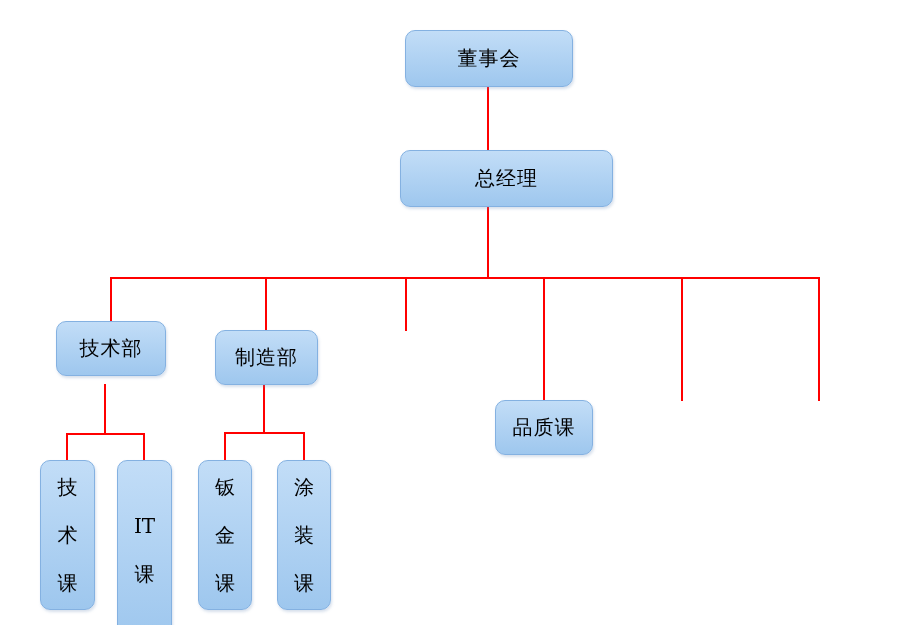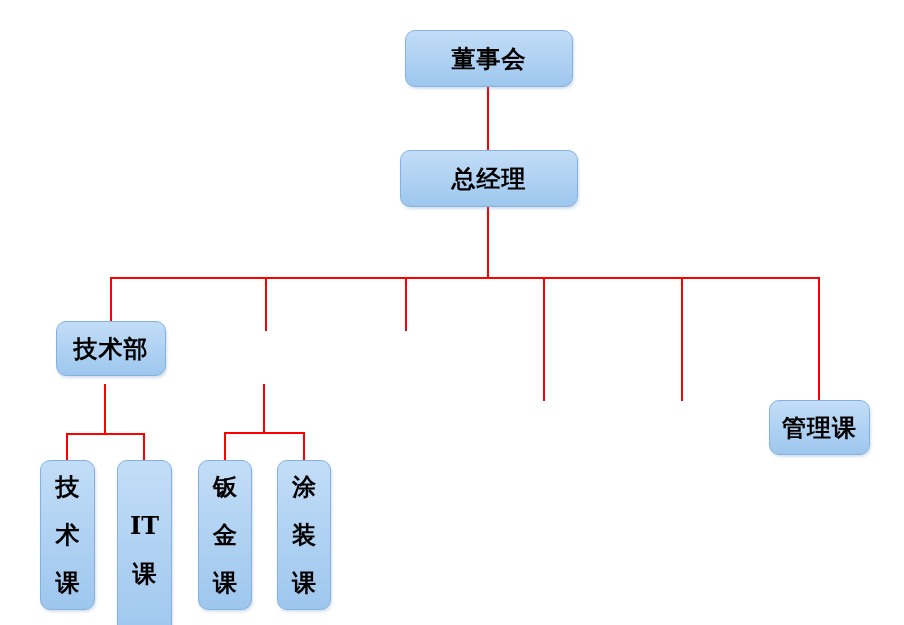--- a/index.html
+++ b/index.html
@@ -14,28 +14,27 @@
     height: 625px;
     background: var(--canvas-bg, #ffffff);
     overflow: hidden;
   }
   .node {
     position: absolute;
     display: flex;
     align-items: center;
     justify-content: center;
     text-align: center;
-    font-size: 24px;
+    font-size: 20px;
     letter-spacing: 1px;
     color: var(--text, #000);
     background: linear-gradient(to bottom, var(--node-fill-top, #bcd9f5), var(--node-fill-bottom, #a0c8ef));
     border: 1px solid var(--node-border, #84b1e1);
     border-radius: 10px;
     box-shadow: 1px 2px 3px rgba(110, 145, 185, 0.28);
-    font-weight: bold;
   }
   .node.vertical {
     white-space: pre-line;
     line-height: 48px;
     letter-spacing: 0;
   }
   .vline {
     position: absolute;
     width: 2px;
     background: var(--connector, #ff0000);
@@ -66,24 +65,25 @@
   <div class="vline" style="left:66px;  top:433px; height:28px;"></div>
   <div class="vline" style="left:143px; top:433px; height:28px;"></div>
 
   <div class="vline" style="left:263px; top:384px; height:50px;"></div>
   <div class="hline" style="left:224px; top:432px; width:81px;"></div>
   <div class="vline" style="left:224px; top:432px; height:29px;"></div>
   <div class="vline" style="left:303px; top:432px; height:29px;"></div>
 
   <div class="node" style="left:405px; top:30px; width:168px; height:57px;">董事会</div>
 
-  <div class="node" style="left:400px; top:150px; width:178px; height:57px;">总经理</div>
+  <div class="node" style="left:400px; top:150px; width:213px; height:57px;">总经理</div>
 
   <div class="node" style="left:56px; top:321px; width:110px; height:55px;">技术部</div>
-  <div class="node" style="left:769px; top:400px; width:101px; height:55px;">管理课</div>
+  <div class="node" style="left:215px; top:330px; width:103px; height:55px;">制造部</div>
+  <div class="node" style="left:495px; top:400px; width:98px; height:55px;">品质课</div>
 
   <div class="node vertical" style="left:40px; top:460px; width:55px; height:150px;">技
 术
 课</div>
   <div class="node vertical" style="left:117px; top:460px; width:55px; height:180px;">IT
 课</div>
   <div class="node vertical" style="left:198px; top:460px; width:54px; height:150px;">钣
 金
 课</div>
   <div class="node vertical" style="left:277px; top:460px; width:54px; height:150px;">涂

